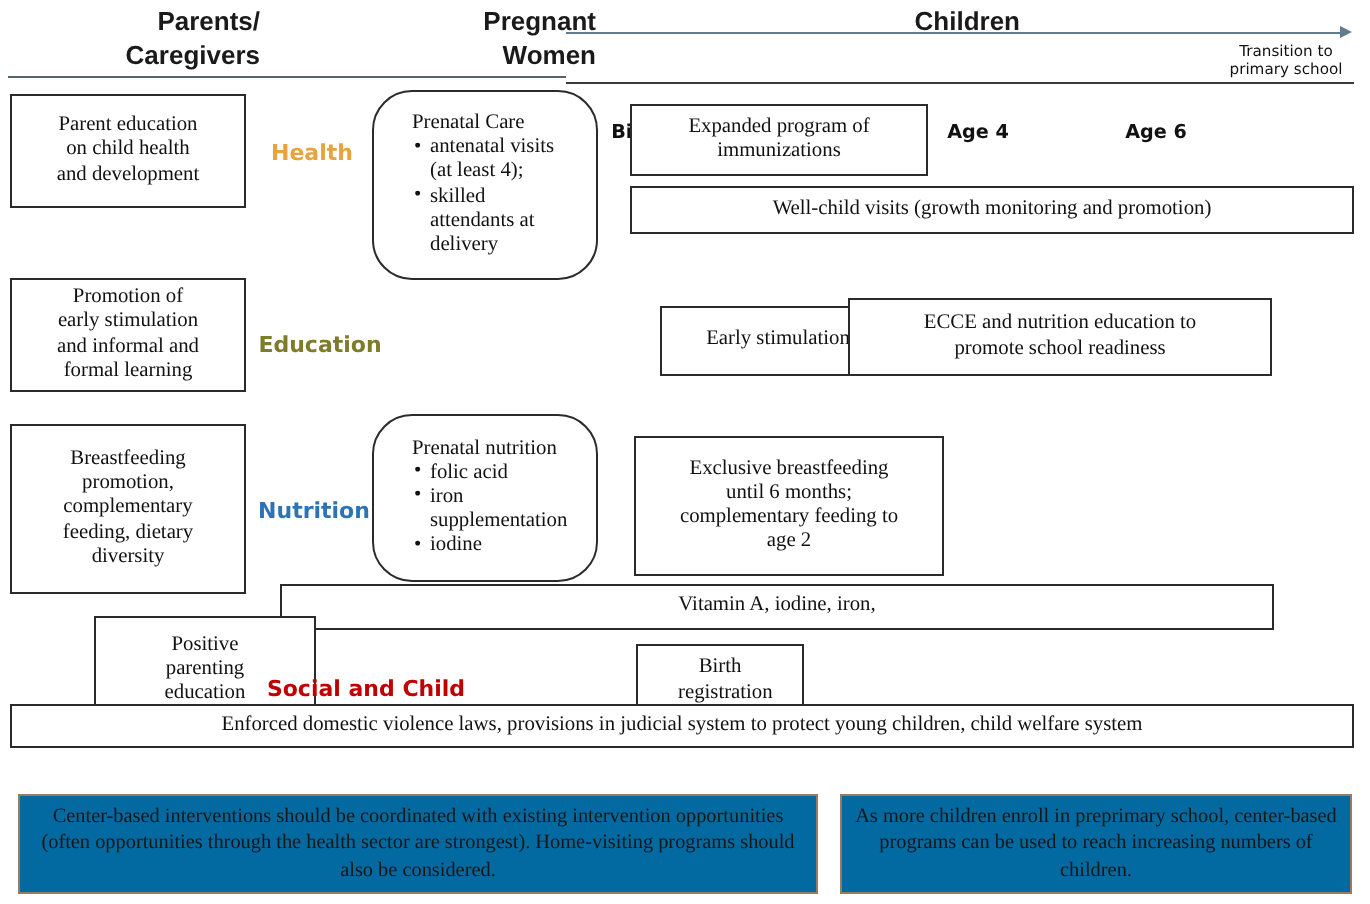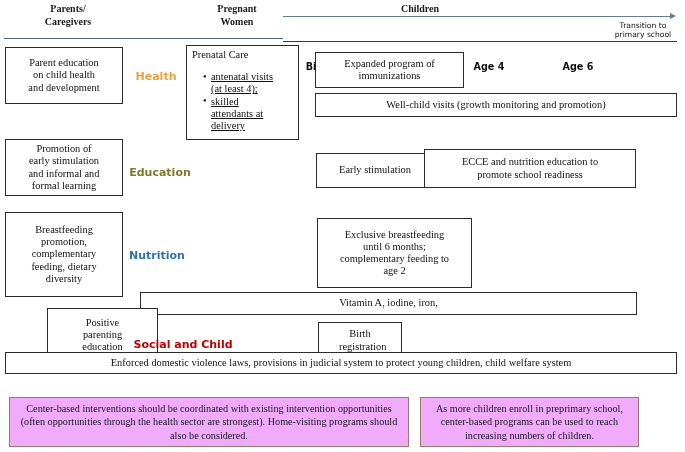--- a/index.html
+++ b/index.html
@@ -14,25 +14,25 @@
     position: relative;
     width: 685px;
     height: 452px;
     background: #ffffff;
     overflow: hidden;
   }
 
   
   .hdr-title {
     position: absolute;
-    font-family: Liberation Serif, serif;
+    font-family: Liberation Sans, sans-serif;
     font-weight: bold;
-    font-size: 10px;
+    font-size: 13px;
     color: #1a1a1a;
-    text-align: center;
+    text-align: right;
     line-height: 1.32;
   }
   .tl-arrow {
     position: absolute;
     height: 0;
     border-top: 1.4px solid #5f7d8c;
   }
   .tl-arrowhead {
     position: absolute;
     width: 0; height: 0;
@@ -81,29 +81,29 @@
     color: #111111;
     text-align: center;
     display: flex;
     align-items: center;
     justify-content: center;
     padding: 2px 20px;
   }
   .box.left-align {
     text-align: left;
     justify-content: flex-start;
-    align-items: flex-start;
-    padding: 3px 5px;
+    align-items: center;
+    padding: 3px 19px;
+    border-radius: 20px;
   }
   .box .inner { width: 100%; }
   .box ul {
-    margin: 10px;
+    margin: 0;
     padding-left: 9px;
     list-style: none;
-    text-decoration: underline;
   }
   .box ul li {
     position: relative;
     padding-left: 0;
     margin: 0;
   }
   .box ul li::before {
     content: "\2022";
     position: absolute;
     left: -8px;
@@ -119,21 +119,21 @@
     text-align: center;
     line-height: 1.3;
     white-space: nowrap;
   }
 
   
   .note {
     position: absolute;
     box-sizing: border-box;
     border: 1.1px solid #9a7a62;
-    background: #f0abfc;
+    background: #0369a1;
     font-size: 10.2px;
     line-height: 1.33;
     color: #171717;
     text-align: center;
     display: flex;
     align-items: center;
     justify-content: center;
     padding: 3px 6px;
   }
 </style>
@@ -193,34 +193,44 @@
   <div class="box" style="left:315px; top:93px; width:362px; height:24px;">
     <span class="inner">Well-child visits (growth monitoring and promotion)</span>
   </div>
 
   <div class="box" style="left:5px; top:139px; width:118px; height:57px;">
     <span class="inner">Promotion of early stimulation and informal and formal learning</span>
   </div>
 
   <div class="sector" style="left:124px; top:166px; width:72px; color:#7E7B2A;">Education</div>
 
-  <div class="box" style="left:316px; top:153px; width:118px; height:35px;">
+  <div class="box" style="left:330px; top:153px; width:118px; height:35px;">
     <span class="inner">Early stimulation</span>
   </div>
 
   <div class="box" style="left:424px; top:149px; width:212px; height:39px;">
     <span class="inner">ECCE and nutrition education to promote school readiness</span>
   </div>
 
   <div class="box" style="left:5px; top:212px; width:118px; height:85px;">
     <span class="inner">Breastfeeding promotion, complementary feeding, dietary diversity</span>
   </div>
 
   <div class="sector" style="left:126px; top:249px; width:62px; color:#2E74B5;">Nutrition</div>
 
+  <div class="box left-align" style="left:186px; top:207px; width:113px; height:84px;">
+    <div class="inner">
+      <div>Prenatal nutrition</div>
+      <ul>
+        <li>folic acid</li>
+        <li>iron supplementation</li>
+        <li>iodine</li>
+      </ul>
+    </div>
+  </div>
 
   <div class="box" style="left:317px; top:218px; width:155px; height:70px;">
     <span class="inner">Exclusive breastfeeding until 6 months; complementary feeding to age 2</span>
   </div>
 
   <div class="box" style="left:140px; top:292px; width:497px; height:23px;">
     <span class="inner">Vitamin A, iodine, iron,</span>
   </div>
 
   <div class="box" style="left:5px; top:308px; width:111px; height:54px;margin-left:42px;">
@@ -237,17 +247,17 @@
   </div>
 
   <div class="box" style="left:5px; top:352px; width:672px; height:22px;">
     <span class="inner">Enforced domestic violence laws, provisions in judicial system to protect young children, child welfare system</span>
   </div>
 
   <div class="note" style="left:9px; top:397px; width:400px; height:50px;">
     <span class="inner">Center-based interventions should be coordinated with existing intervention opportunities (often opportunities through the health sector are strongest). Home-visiting programs should also be considered.</span>
   </div>
 
-  <div class="note" style="left:420px; top:397px; width:219px; height:50px;">
+  <div class="note" style="left:420px; top:397px; width:256px; height:50px;">
     <span class="inner">As more children enroll in preprimary school, center-based programs can be used to reach increasing numbers of children.</span>
   </div>
 
 </div>
 
 </body></html>

